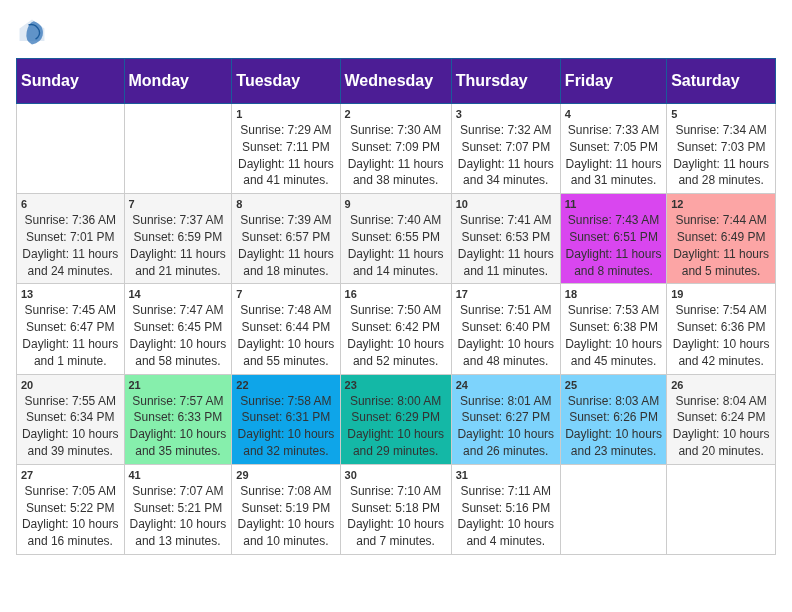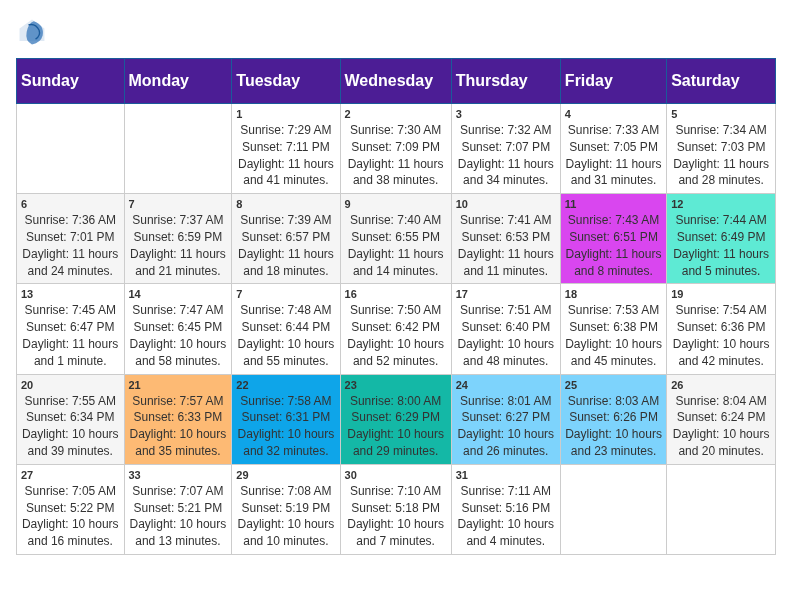--- a/index.html
+++ b/index.html
@@ -170,21 +170,21 @@
             <div class="day-info">Sunrise: 7:40 AM<br>Sunset: 6:55 PM<br>Daylight: 11 hours and 14 minutes.</div>
           </td>
           <td style="background: rgb(245, 245, 245);">
             <span class="day-num">10</span>
             <div class="day-info">Sunrise: 7:41 AM<br>Sunset: 6:53 PM<br>Daylight: 11 hours and 11 minutes.</div>
           </td>
           <td style="background: #d946ef;">
             <span class="day-num">11</span>
             <div class="day-info">Sunrise: 7:43 AM<br>Sunset: 6:51 PM<br>Daylight: 11 hours and 8 minutes.</div>
           </td>
-          <td style="background: #5eead4; margin-top: 29px;">
+          <td style="background: #fca5a5; margin-top: 29px;">
             <span class="day-num">12</span>
             <div class="day-info">Sunrise: 7:44 AM<br>Sunset: 6:49 PM<br>Daylight: 11 hours and 5 minutes.</div>
           </td>
         </tr>
         <tr>
           <td>
             <span class="day-num">13</span>
             <div class="day-info">Sunrise: 7:45 AM<br>Sunset: 6:47 PM<br>Daylight: 11 hours and 1 minute.</div>
           </td>
           <td>
@@ -210,21 +210,21 @@
           <td>
             <span class="day-num">19</span>
             <div class="day-info">Sunrise: 7:54 AM<br>Sunset: 6:36 PM<br>Daylight: 10 hours and 42 minutes.</div>
           </td>
         </tr>
         <tr>
           <td style="background: rgb(245, 245, 245);">
             <span class="day-num">20</span>
             <div class="day-info">Sunrise: 7:55 AM<br>Sunset: 6:34 PM<br>Daylight: 10 hours and 39 minutes.</div>
           </td>
-          <td style="background: #fdba74;">
+          <td style="background: #86efac;">
             <span class="day-num">21</span>
             <div class="day-info">Sunrise: 7:57 AM<br>Sunset: 6:33 PM<br>Daylight: 10 hours and 35 minutes.</div>
           </td>
           <td style="background: #0ea5e9;">
             <span class="day-num">22</span>
             <div class="day-info">Sunrise: 7:58 AM<br>Sunset: 6:31 PM<br>Daylight: 10 hours and 32 minutes.</div>
           </td>
           <td style="background: #14b8a6;">
             <span class="day-num">23</span>
             <div class="day-info">Sunrise: 8:00 AM<br>Sunset: 6:29 PM<br>Daylight: 10 hours and 29 minutes.</div>
@@ -241,21 +241,21 @@
             <span class="day-num">26</span>
             <div class="day-info">Sunrise: 8:04 AM<br>Sunset: 6:24 PM<br>Daylight: 10 hours and 20 minutes.</div>
           </td>
         </tr>
         <tr>
           <td>
             <span class="day-num">27</span>
             <div class="day-info">Sunrise: 7:05 AM<br>Sunset: 5:22 PM<br>Daylight: 10 hours and 16 minutes.</div>
           </td>
           <td>
-            <span class="day-num">33</span>
+            <span class="day-num">41</span>
             <div class="day-info">Sunrise: 7:07 AM<br>Sunset: 5:21 PM<br>Daylight: 10 hours and 13 minutes.</div>
           </td>
           <td>
             <span class="day-num">29</span>
             <div class="day-info">Sunrise: 7:08 AM<br>Sunset: 5:19 PM<br>Daylight: 10 hours and 10 minutes.</div>
           </td>
           <td>
             <span class="day-num">30</span>
             <div class="day-info">Sunrise: 7:10 AM<br>Sunset: 5:18 PM<br>Daylight: 10 hours and 7 minutes.</div>
           </td>

